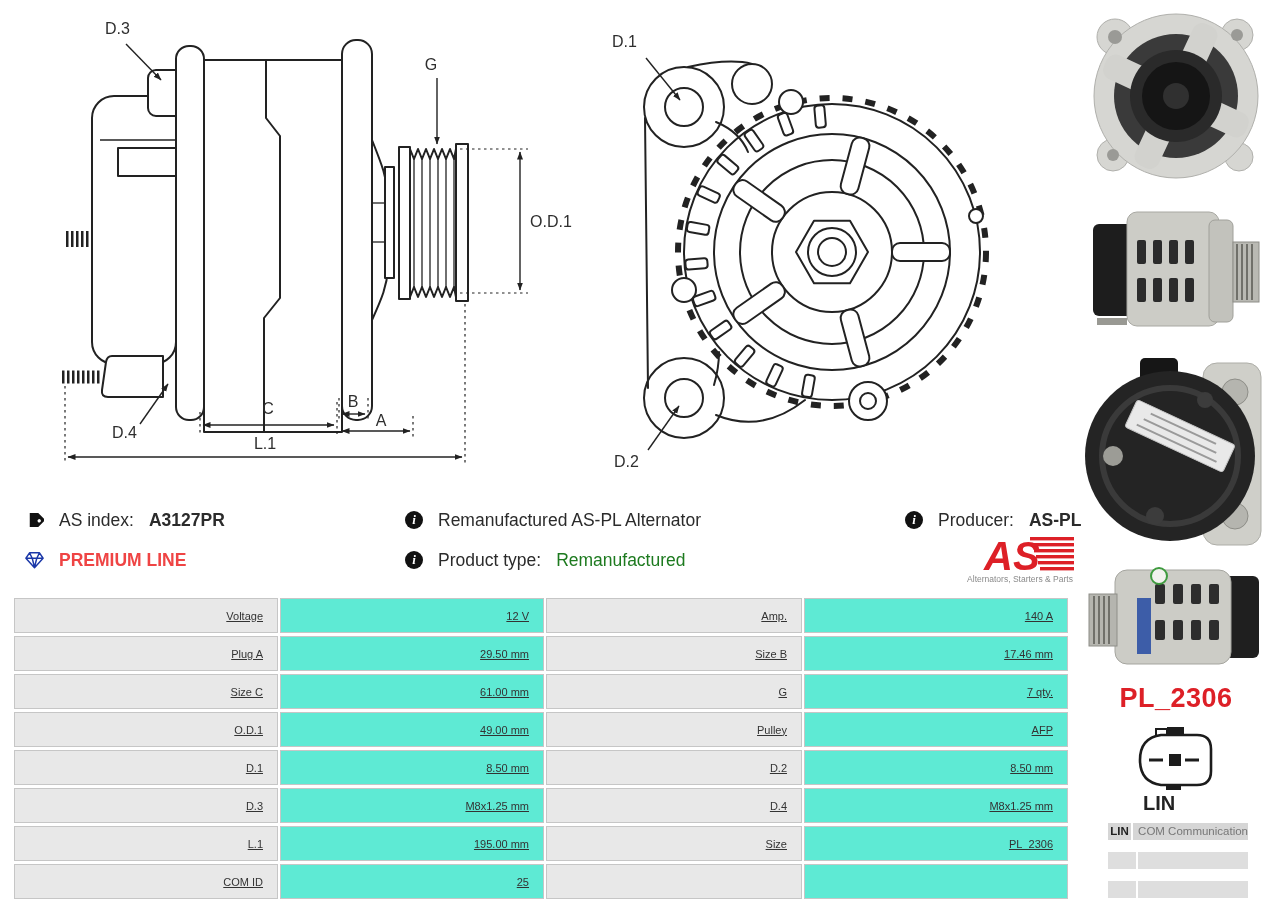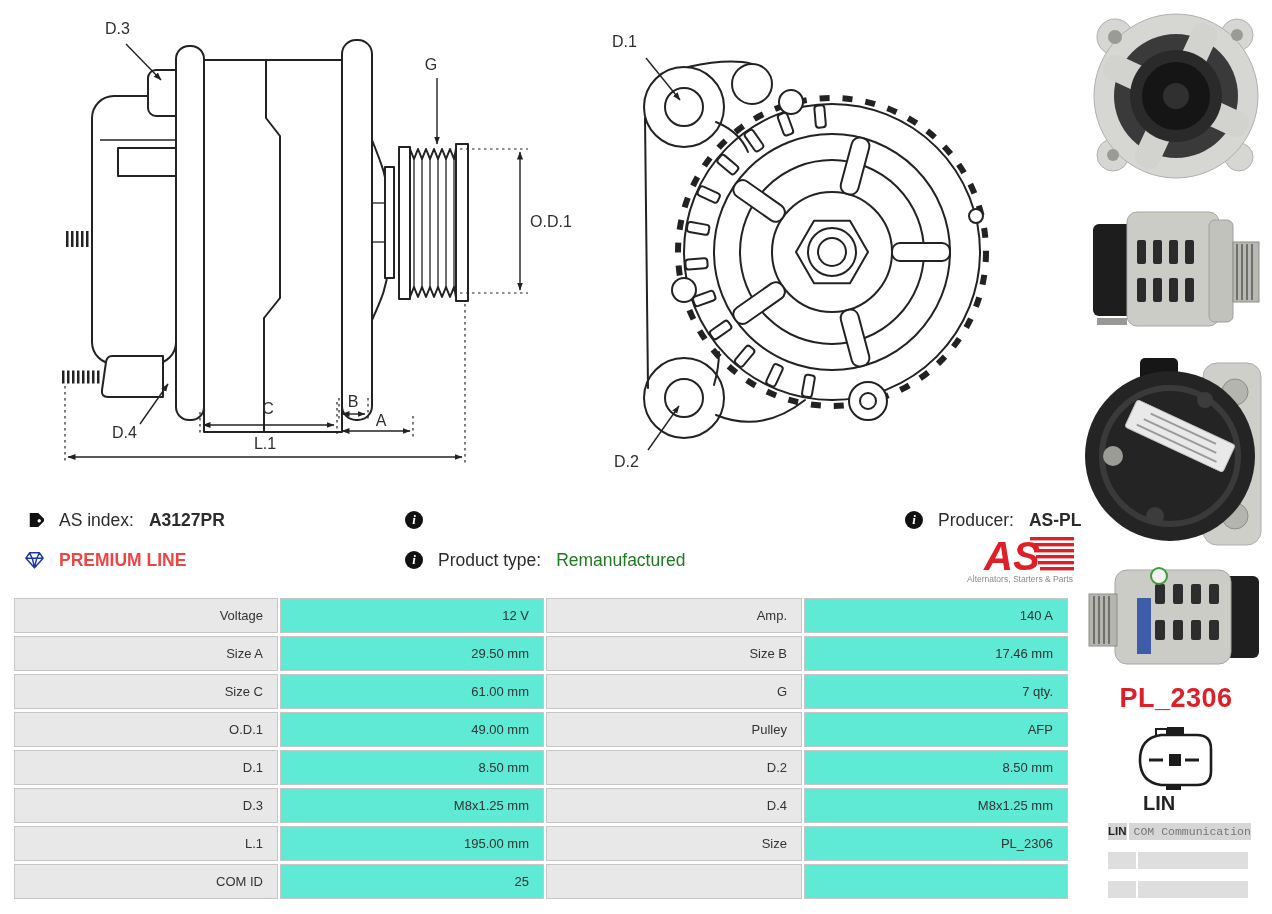--- a/index.html
+++ b/index.html
@@ -18,32 +18,32 @@
 
   
   .info-line{position:absolute;height:24px;display:flex;align-items:center;gap:15px;font-size:17.5px;white-space:nowrap;}
   .b{font-weight:bold;}
   .premium-text{font-weight:bold;}
   .green{font-weight:normal;}
   .ico{display:inline-flex;width:19px;height:19px;flex:0 0 auto;}
   .info-circle{width:18px;height:18px;border-radius:50%;background:#111;color:#fff;font-size:13px;font-weight:bold;display:flex;align-items:center;justify-content:center;font-family:"Liberation Serif",serif;font-style:italic;}
 
   
-  .spec{position:absolute;left:14px;top:598px;width:1165px;display:grid;grid-template-columns:264px 264px 256px 264px;grid-auto-rows:35px;gap:3px 2px;font-size:13px;color:#333;}
+  .spec{position:absolute;left:14px;top:598px;width:1165px;display:grid;grid-template-columns:264px 264px 256px 264px;grid-auto-rows:35px;gap:3px 2px;font-size:11px;color:#333;text-decoration:underline;}
   .spec .cell{border:1px solid #c6c6c6;display:flex;align-items:center;justify-content:flex-end;padding:0 14px;background:#5eead4;}
   .spec .label{background:#e8e8e8;}
 
   
   .photo{position:absolute;left:1085px;width:182px;}
   .plug-code{position:absolute;left:1080px;top:683px;width:192px;text-align:center;font-size:27px;font-weight:bold;letter-spacing:0.5px;}
   .lin-label{position:absolute;left:1143px;top:792px;font-size:20px;font-weight:bold;color:#222;}
   .comm{position:absolute;left:1108px;top:823px;width:140px;font-size:11.5px;}
   .comm .rowx{display:flex;gap:2px;height:17px;line-height:17px;margin-bottom:12px;}
   .comm .k{width:28px;background:#d6d6d6;font-weight:bold;color:#222;text-align:center;}
-  .comm .v{flex:1;background:#d6d6d6;color:#777;padding-left:5px;white-space:nowrap;font-family:Liberation Mono, monospace;}
+  .comm .v{flex:1;background:#d6d6d6;color:#777;padding-left:5px;white-space:nowrap;}
   .comm .empty .k,.comm .empty .v{background:#dedede;}
 
   .as-logo{position:absolute;left:962px;top:534px;width:116px;height:52px;}
 </style>
 </head>
 <body>
 
 <svg class="abs" style="left:0;top:0" width="1075" height="495" viewBox="0 0 1075 495">
   <defs>
     <marker id="arr" markerWidth="9" markerHeight="8" refX="7.5" refY="3" orient="auto" markerUnits="userSpaceOnUse">
@@ -233,20 +233,21 @@
   <span class="ico">
     <svg width="21" height="19" viewBox="0 0 21 19">
         <path d="M5,1 L16,1 L20,7 L10.5,17.5 L1,7 Z M1,7 H20 M5,1 L8,7 L10.5,17 L13,7 L16,1" fill="none" stroke="#1b38a8" stroke-width="1.6" stroke-linejoin="round"></path>
       </svg>
   </span>
   <span class="premium-text">PREMIUM LINE</span>
 </div>
 
 <div class="info-line" style="left:405px;top:508px">
   <span class="info-circle">i</span>
+  <span>Remanufactured AS-PL Alternator</span>
 </div>
 
 <div class="info-line" style="left:405px;top:548px">
   <span class="info-circle">i</span>
   <span>Product type:</span>
   <span class="green" style="color:#1d7a1f">Remanufactured</span>
 </div>
 
 <div class="info-line" style="left:905px;top:508px">
   <span class="info-circle">i</span>
@@ -270,21 +271,21 @@
 </div>
 
 <div class="spec">
   <div style="display:contents">
     <div class="cell label">Voltage</div>
     <div class="cell">12 V</div>
     <div class="cell label">Amp.</div>
     <div class="cell">140 A</div>
   </div>
   <div style="display:contents">
-    <div class="cell label">Size A</div>
+    <div class="cell label">Plug A</div>
     <div class="cell">29.50 mm</div>
     <div class="cell label">Size B</div>
     <div class="cell">17.46 mm</div>
   </div>
   <div style="display:contents">
     <div class="cell label">Size C</div>
     <div class="cell">61.00 mm</div>
     <div class="cell label">G</div>
     <div class="cell">7 qty.</div>
   </div>

